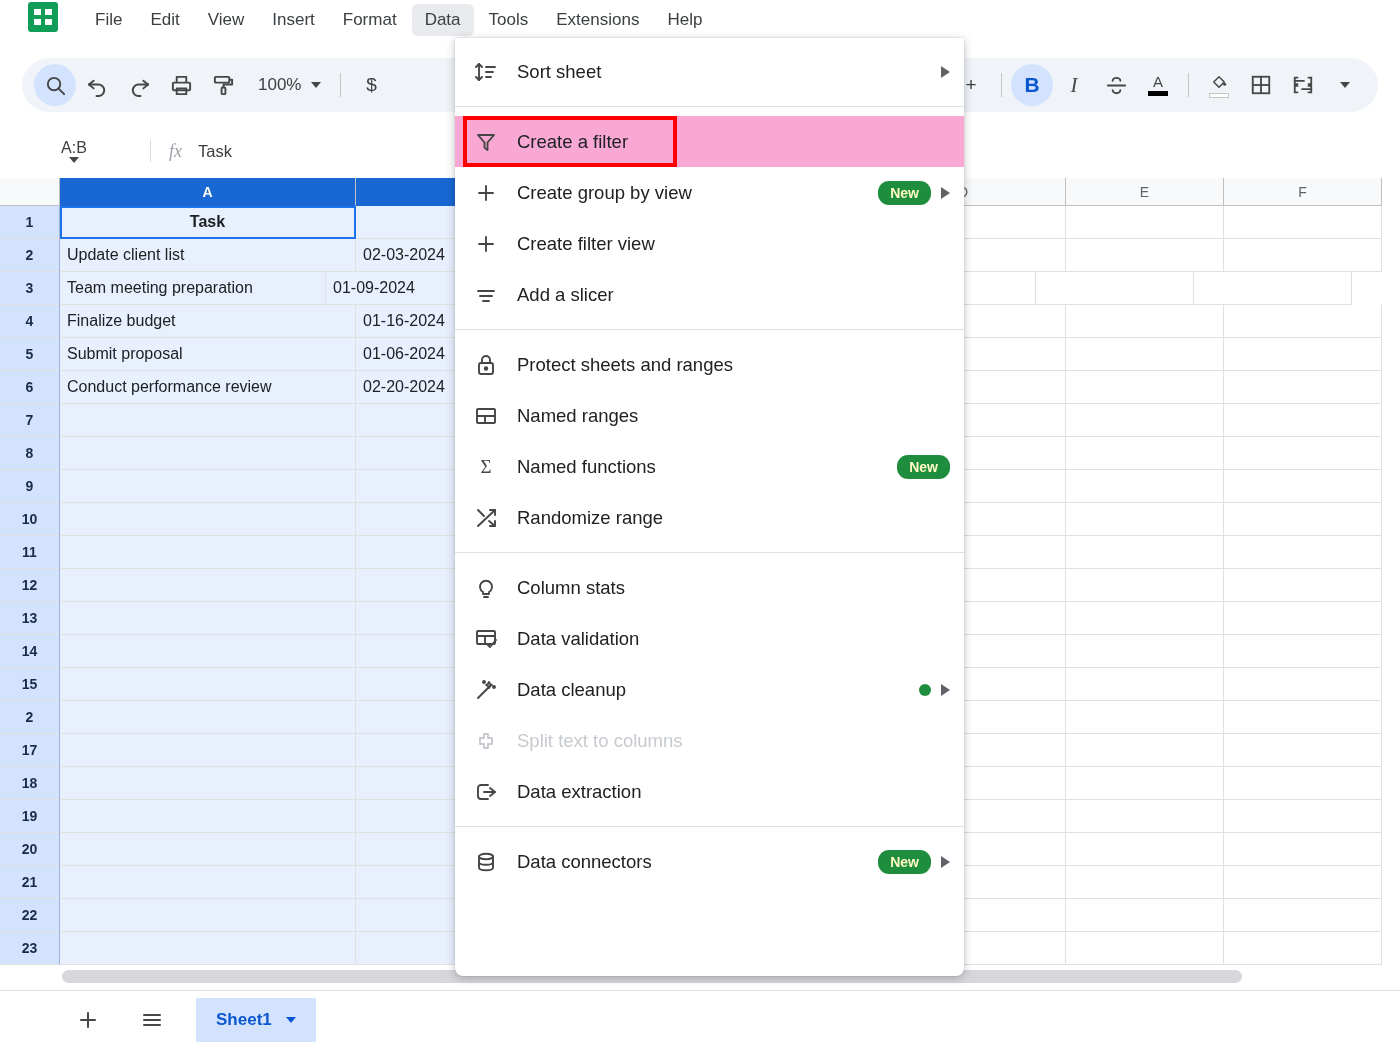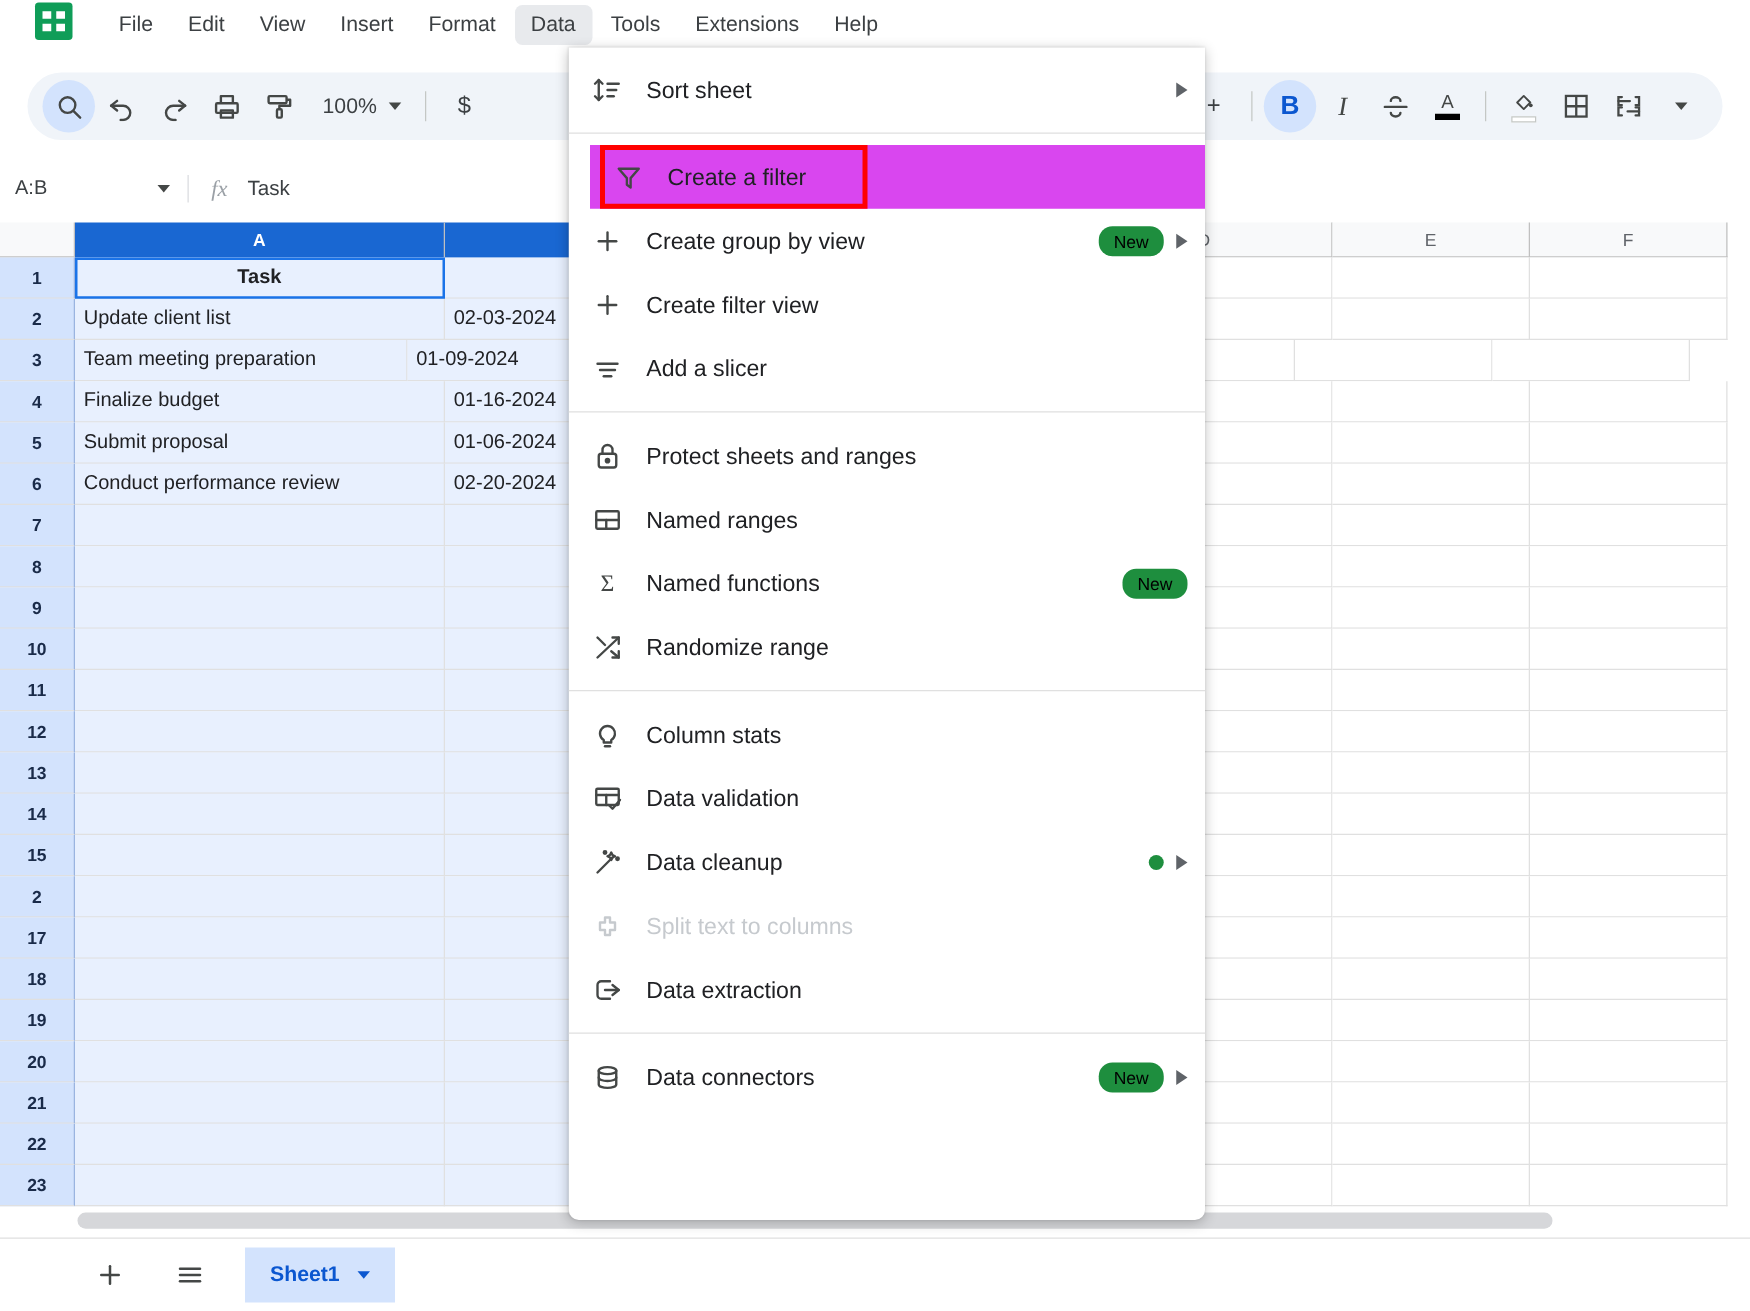--- a/index.html
+++ b/index.html
@@ -65,21 +65,21 @@
   }
 
   
   .formulabar {
     position: absolute; top: 128px; left: 0; width: 1400px; height: 46px;
     display: flex; align-items: center; background: #fff; z-index: 4;
   }
   .namebox {
     width: 150px; display: flex; align-items: center;
     justify-content: space-between; padding: 0 14px 0 12px;
-    font-size: 16px; color: #3c4043;
+    font-size: 16px; color: #3c4043; flex-direction: column;
   }
   .fb-sep { width: 1px; height: 22px; background: #dadce0; }
   .fx { font-size: 18px; color: #9aa0a6; font-style: italic;
         font-family: "Liberation Serif", serif; margin: 0 16px 0 18px; }
   .fb-value { font-size: 16.5px; color: #3c4043; }
 
   
   .grid-wrap { position: absolute; top: 178px; left: 0; width: 1400px; height: 790px; }
   .corner {
     position: absolute; left: 0; top: 0; width: 60px; height: 28px;
@@ -148,34 +148,34 @@
   .dropdown {
     position: absolute; left: 455px; top: 38px; width: 509px; height: 938px;
     background: #ffffff; border-radius: 0 0 8px 8px;
     box-shadow: 0 2px 10px rgba(0,0,0,.24), 0 0 2px rgba(0,0,0,.12);
     z-index: 20; padding: 8px 0 8px 0;
   }
   .mrow {
     display: flex; align-items: center; height: 51px;
     padding: 0 14px 0 0; cursor: default; position: relative;
   }
-  .mrow.hover { background: #d946ef; margin-left: 17px; }
+  .mrow.hover { background: #f9a8d4; }
   .mrow.disabled .mlabel, .mrow.disabled .micon { color: #bdc1c6; opacity: .85; }
   .micon {
     width: 62px; display: flex; align-items: center; justify-content: center;
     color: #444746; flex: none;
   }
   .mlabel { font-size: 18.5px; color: #202124; flex: 1; }
   .msub {
     width: 0; height: 0; border-top: 6px solid transparent;
     border-bottom: 6px solid transparent; border-left: 9px solid #5f6368;
     margin-left: 10px; flex: none;
   }
   .badge-new {
-    background: #1e8e3e; color: #000000; font-size: 14px; font-weight: normal;
+    background: #1e8e3e; color: #fef9c3; font-size: 14px; font-weight: bold;
     padding: 4px 12px; border-radius: 11px; margin-left: auto; flex: none; text-align: right;
   }
   .dot-green {
     width: 12px; height: 12px; border-radius: 50%; background: #1e8e3e;
     margin-left: auto; flex: none;
   }
   .mdiv { height: 1px; background: #e0e0e0; margin: 9px 0; }
   .highlight-box {
     position: absolute; left: 8px; top: 0; width: 214px; height: 51px;
     border: 4px solid #ff0000; pointer-events: none; z-index: 3;

